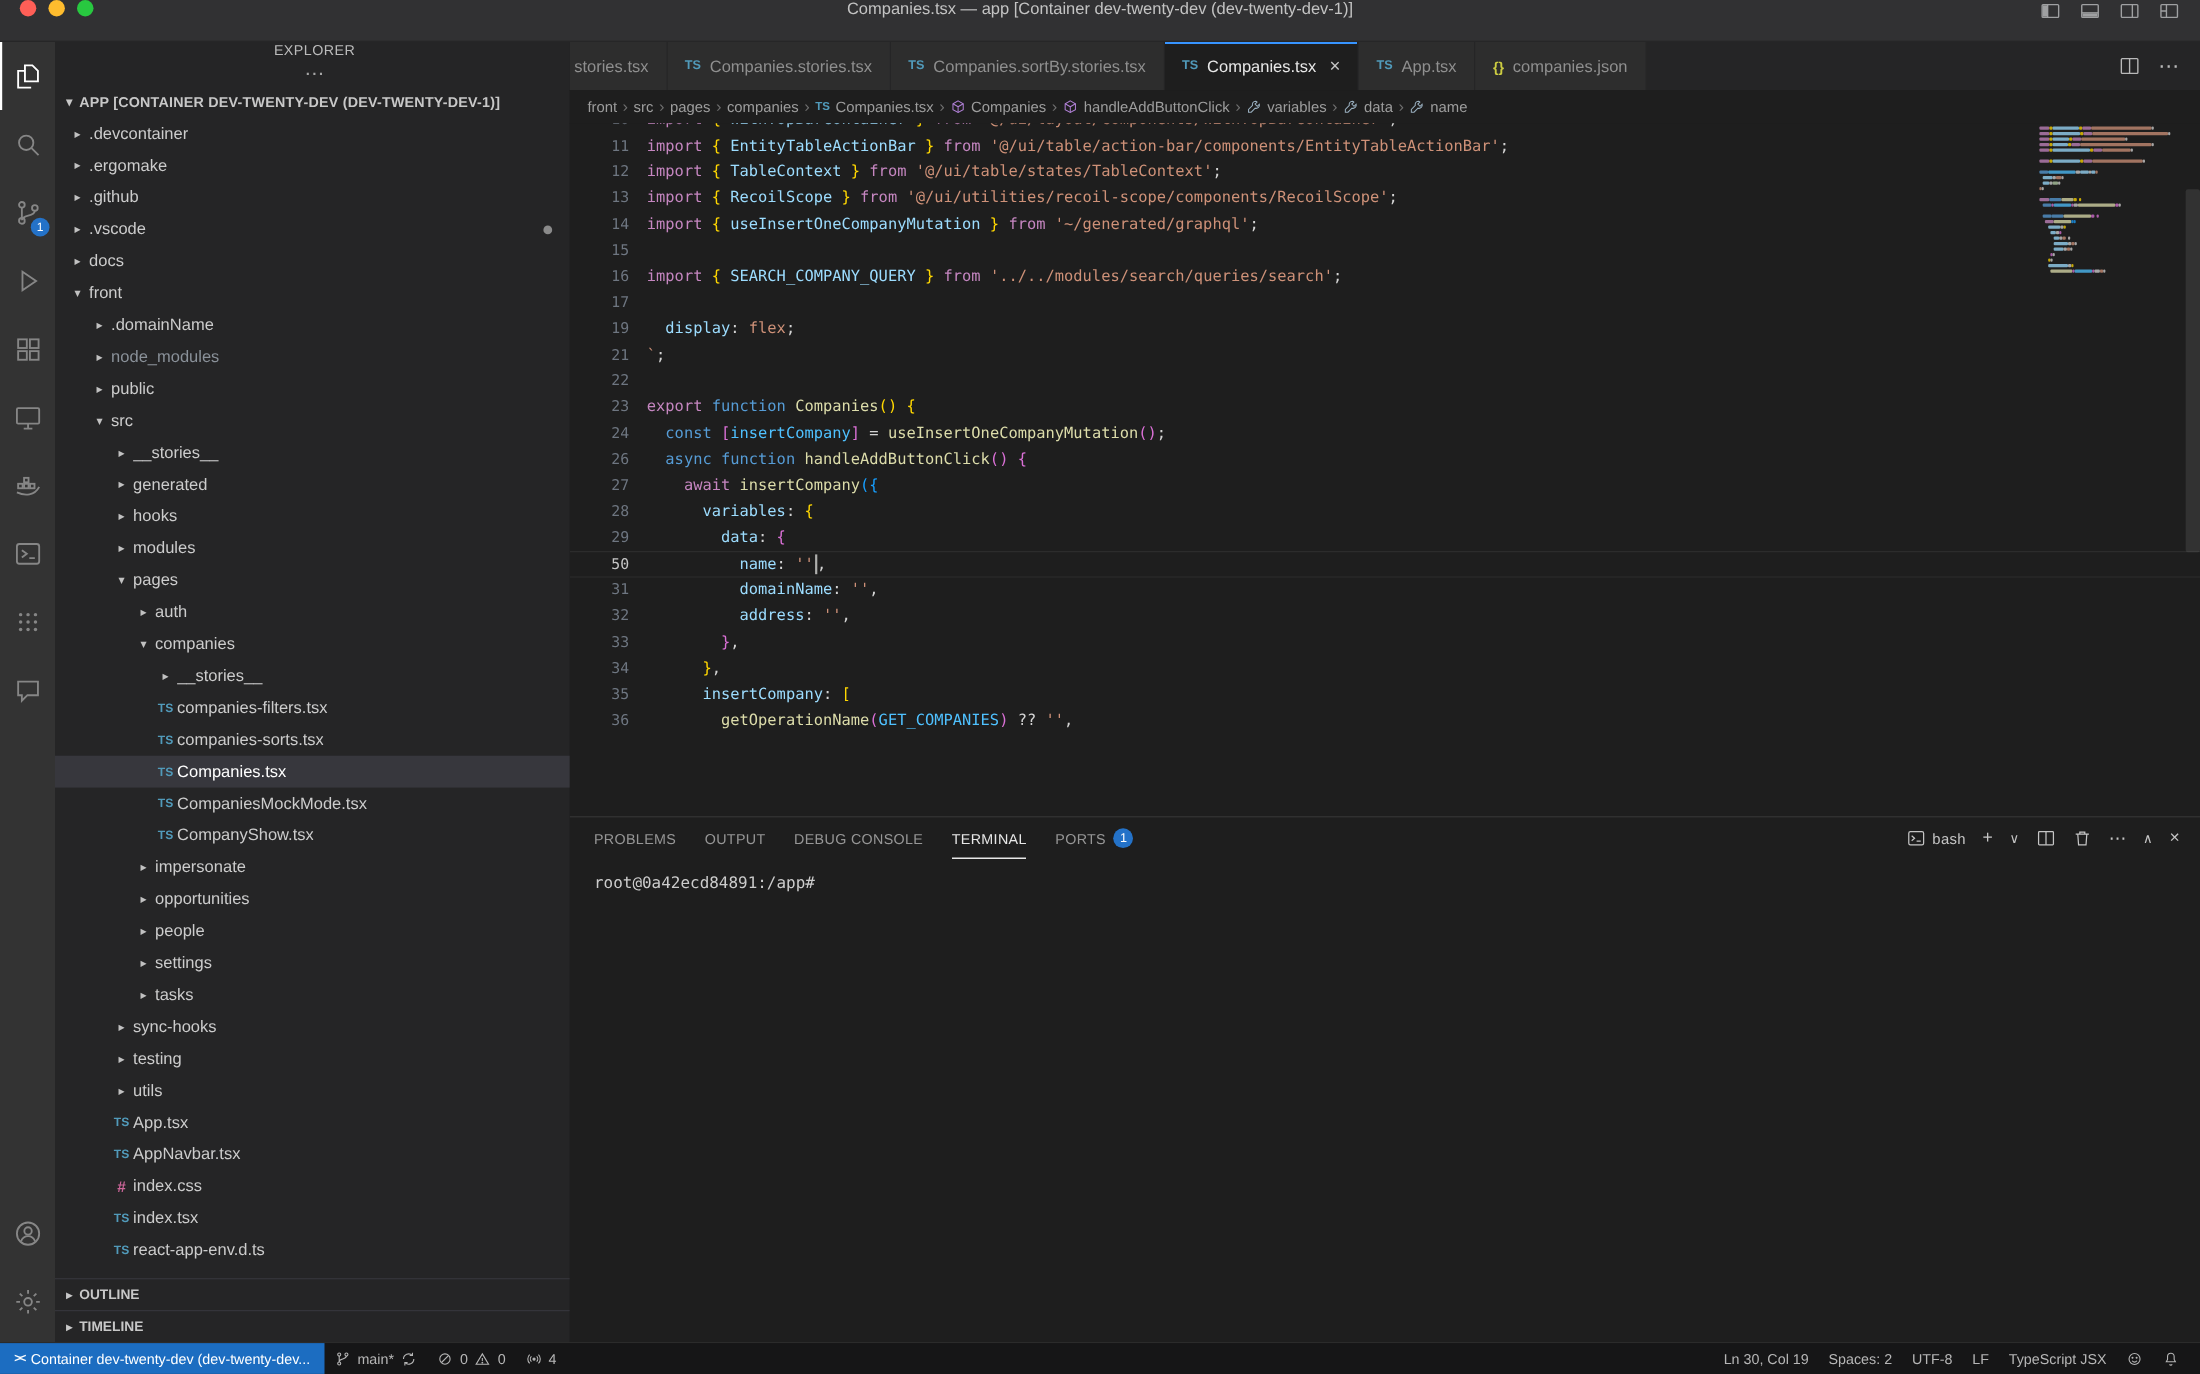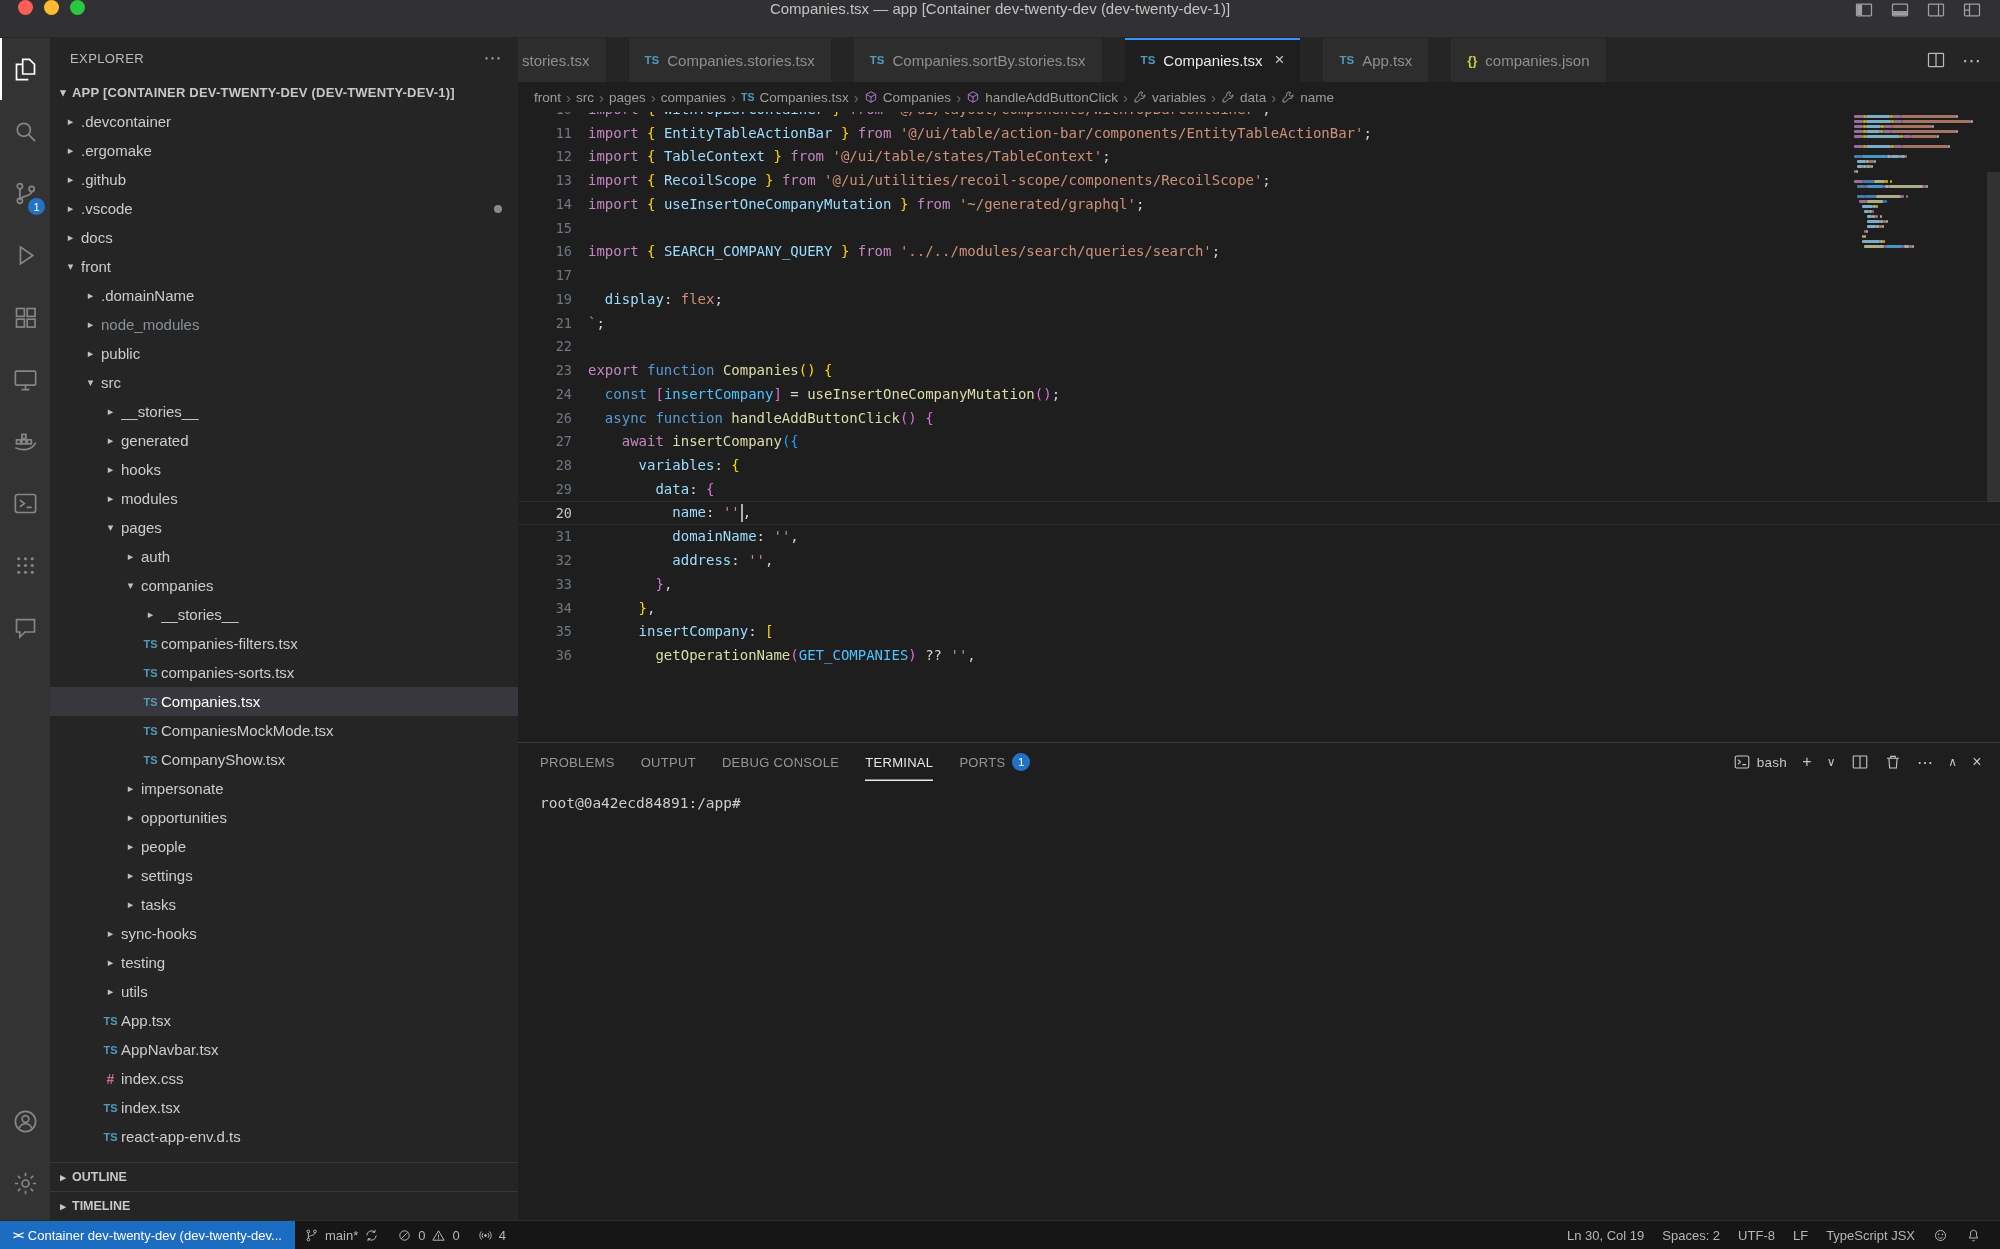--- a/index.html
+++ b/index.html
@@ -28,21 +28,21 @@
   .ab-item svg { width:27px; height:27px; }
   .ab-item.active { color:#ffffff; box-shadow: inset 2px 0 0 #ffffff; }
   .ab-badge { position:absolute; right:5px; bottom:9px; min-width:17px; height:17px;
     border-radius:9px; background:#2472c8; color:#fff; font-size:11px; display:flex;
     align-items:center; justify-content:center; }
   .ab-bottom { margin-top:auto; margin-bottom:6px; }
 
   
   .sidebar { width:468px; background:#252526; display:flex; flex-direction:column; }
   .sb-header { height:40px; display:flex; align-items:center; justify-content:space-between;
-    padding:0 16px 0 20px; font-size:13px; color:#bbbbbb; letter-spacing:.4px; }
+    padding:0 16px 0 20px; font-size:13px; color:#bbbbbb; letter-spacing:.4px;flex-direction:column; }
   .sb-header .more { color:#a6a6a6; font-size:18px; cursor:pointer; }
   .sb-section { height:29px; display:flex; align-items:center; font-weight:bold;
     font-size:13px; color:#c8c8c8; padding-left:4px; letter-spacing:.2px; }
   .sb-section .chev { width:18px; text-align:center; font-size:11px; color:#c8c8c8; }
   .tree { flex:0 0 auto; font-size:15px; }
   .row { height:29px; display:flex; align-items:center; cursor:pointer; color:#cccccc; }
   .row.selected { background:#37373d; color:#ffffff; }
   .row.dimmed .lbl { color:#8a9199; }
   .row .chev { width:21px; flex:0 0 21px; text-align:center; font-size:11px; color:#c1c1c1; }
   .row .ficon { width:21px; flex:0 0 21px; text-align:center; font-weight:bold; }
@@ -52,21 +52,21 @@
   .row .moddot { margin-left:auto; margin-right:16px; width:8px; height:8px;
     border-radius:50%; background:#8a8a8a; flex:0 0 8px; }
   .sb-bottom { margin-top:auto; }
   .sb-bottom .brow { height:29px; display:flex; align-items:center; font-weight:bold;
     font-size:12.5px; color:#c8c8c8; border-top:1px solid #37373d; padding-left:4px; cursor:pointer; }
   .sb-bottom .chev { width:18px; text-align:center; font-size:11px; }
 
   
   .editorcol { flex:1; display:flex; flex-direction:column; min-width:0; }
 
-  .tabbar { height:44px; background:#252526; display:flex; align-items:stretch;gap:22px; }
+  .tabbar { height:44px; background:#252526; display:flex; align-items:stretch; }
   .tab { display:flex; align-items:center; gap:8px; padding:0 16px; background:#2d2d2d;
     border-right:1px solid #252526; color:#8f8f8f; font-size:15px; cursor:pointer; white-space:nowrap; }
   .tab .ticon { font-weight:bold; font-size:11.5px; color:#519aba; }
   .tab .ticon.json { color:#cbcb41; font-size:13px; }
   .tab.partial { padding-left:4px; max-width:100px; overflow:hidden; }
   .tab.active { background:#1e1e1e; color:#e8e8e8; box-shadow: inset 0 2px 0 #3794ff; }
   .tab .close { font-size:17px; color:#c5c5c5; margin-left:4px; }
   .tab-actions { margin-left:auto; display:flex; align-items:center; gap:16px;
     padding-right:18px; color:#b9b9b9; }
   .tab-actions svg { width:20px; height:20px; }
@@ -587,21 +587,21 @@
           </div>
           <div class="line">
             <span class="num">28</span>
             <span class="codetext"><span class="tk-p">      </span><span class="tk-v">variables</span><span class="tk-p">: </span><span class="tk-b1">{</span></span>
           </div>
           <div class="line">
             <span class="num">29</span>
             <span class="codetext"><span class="tk-p">        </span><span class="tk-v">data</span><span class="tk-p">: </span><span class="tk-b2">{</span></span>
           </div>
           <div class="line cur">
-            <span class="num">20</span>
+            <span class="num">50</span>
             <span class="codetext"><span class="tk-p">          </span><span class="tk-v">name</span><span class="tk-p">: </span><span class="tk-s">''</span><span class="caret"></span><span class="tk-p">,</span></span>
           </div>
           <div class="line">
             <span class="num">31</span>
             <span class="codetext"><span class="tk-p">          </span><span class="tk-v">domainName</span><span class="tk-p">: </span><span class="tk-s">''</span><span class="tk-p">,</span></span>
           </div>
           <div class="line">
             <span class="num">32</span>
             <span class="codetext"><span class="tk-p">          </span><span class="tk-v">address</span><span class="tk-p">: </span><span class="tk-s">''</span><span class="tk-p">,</span></span>
           </div>

